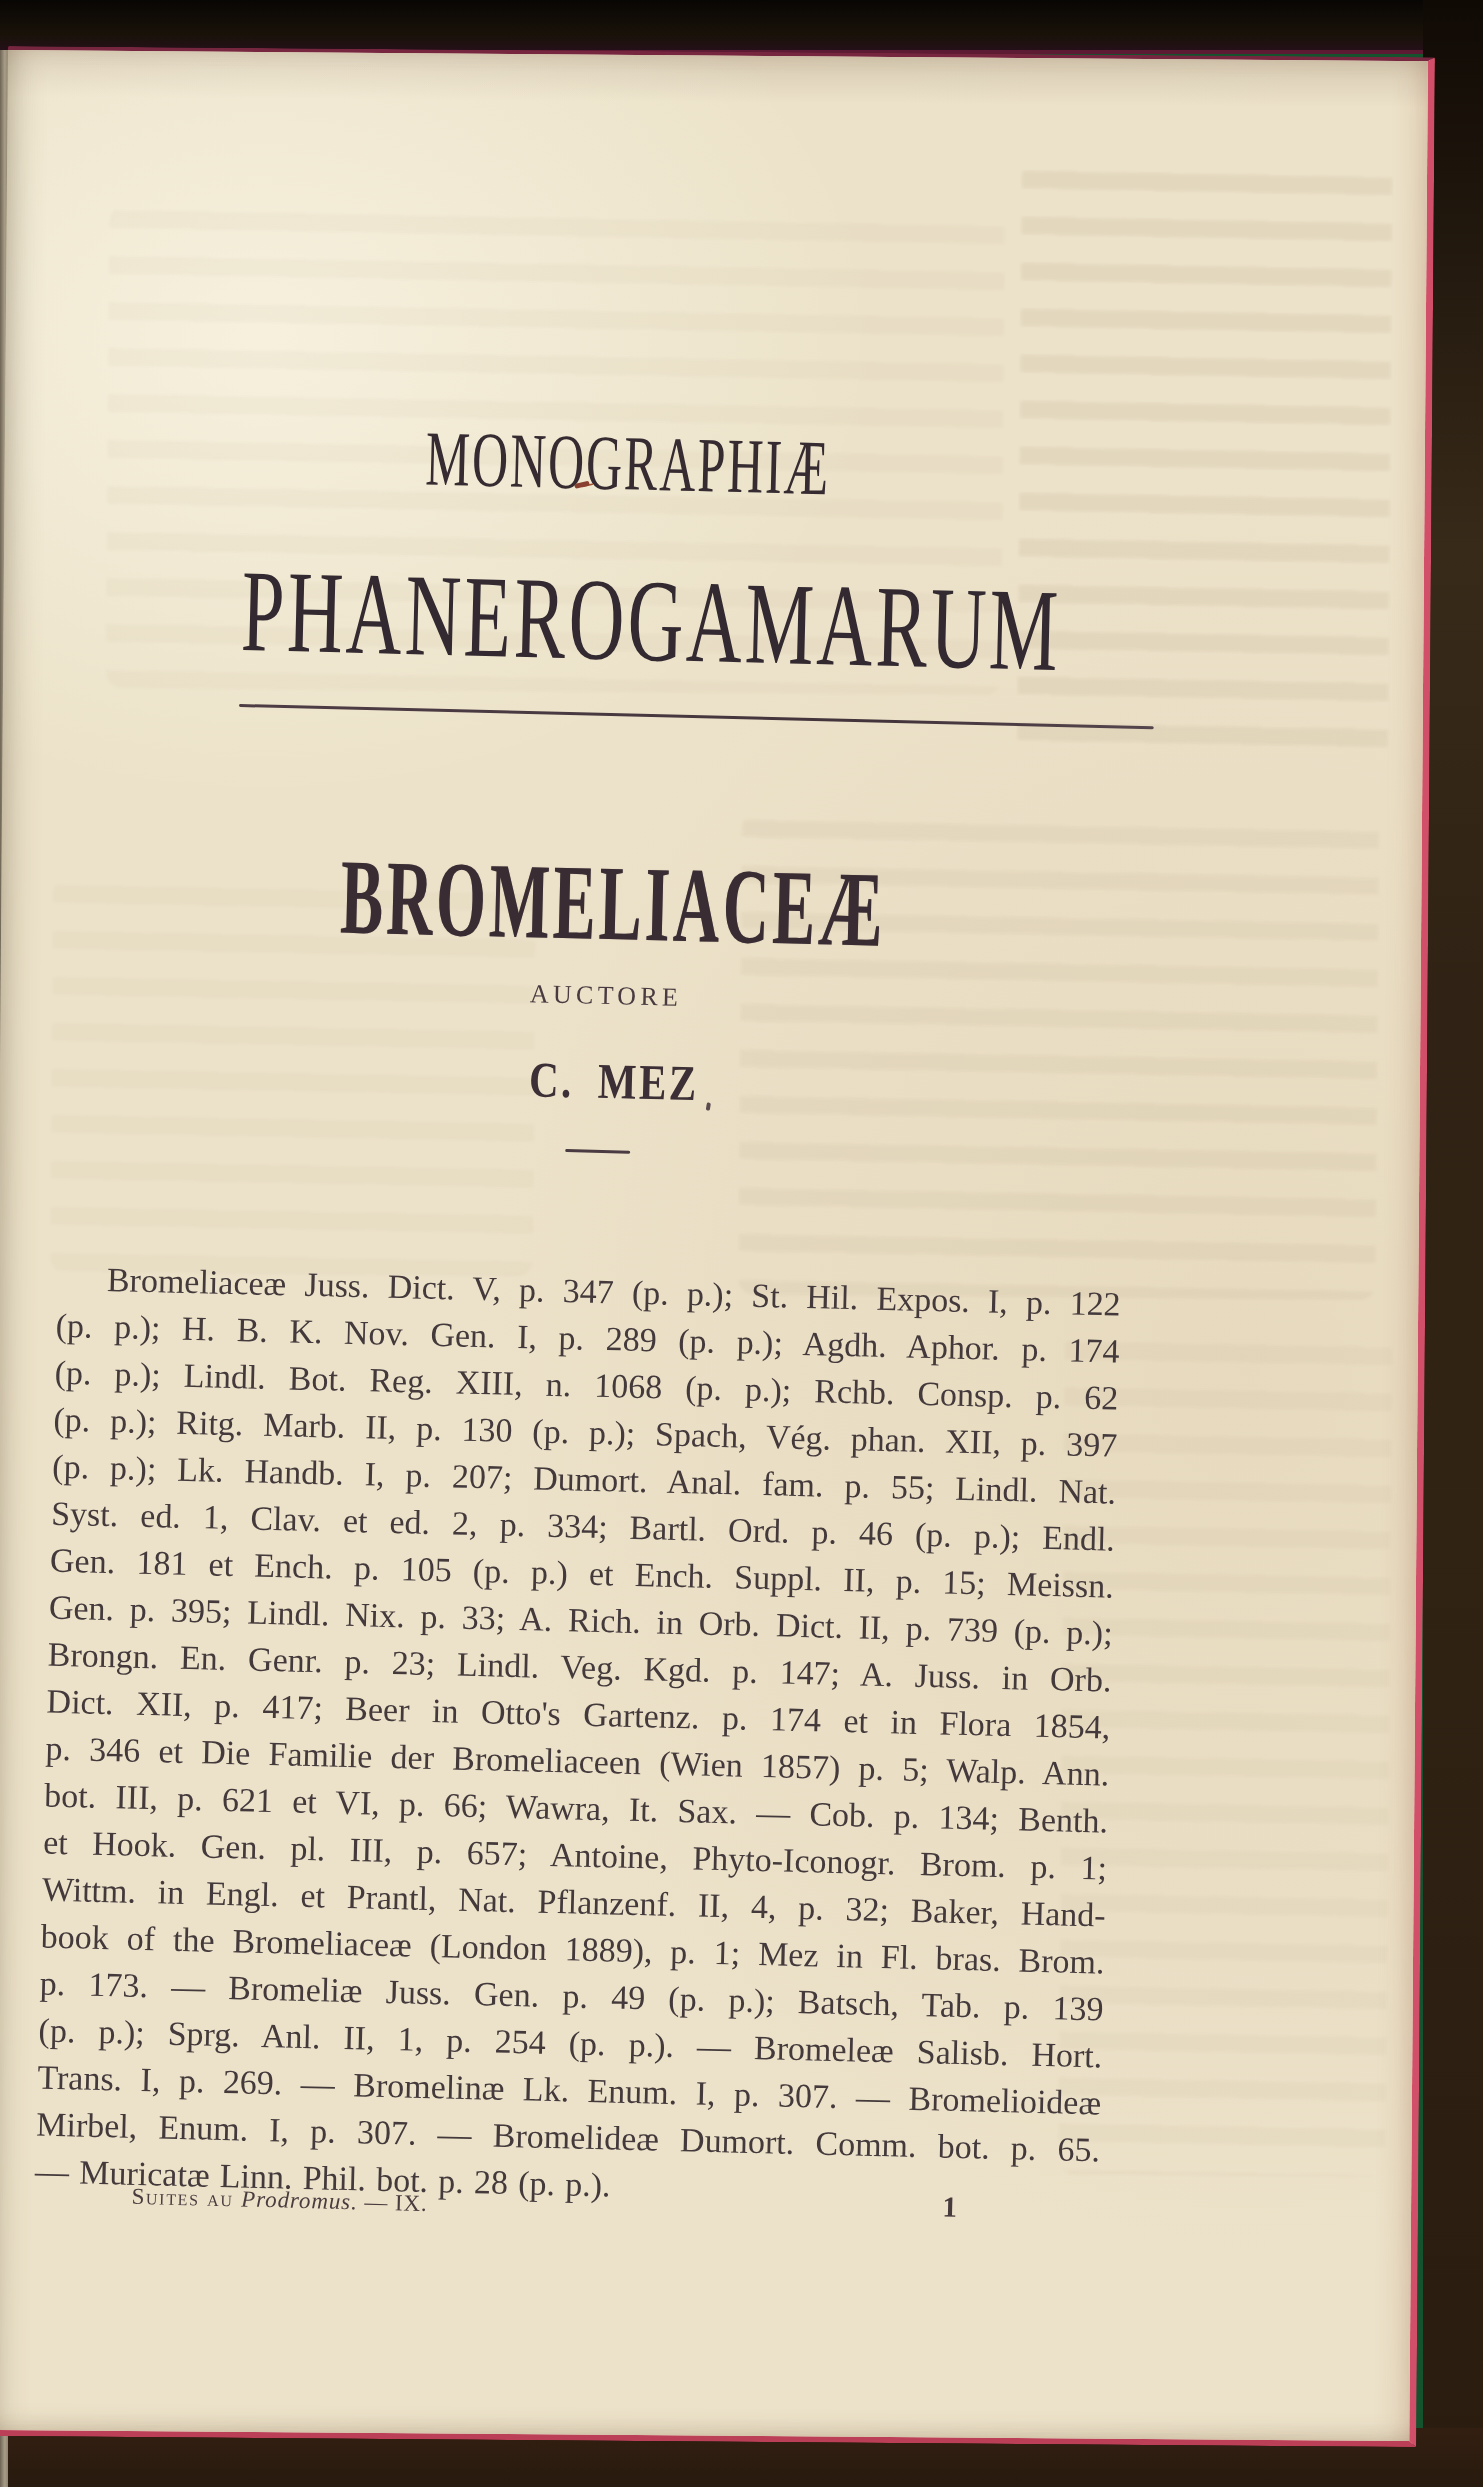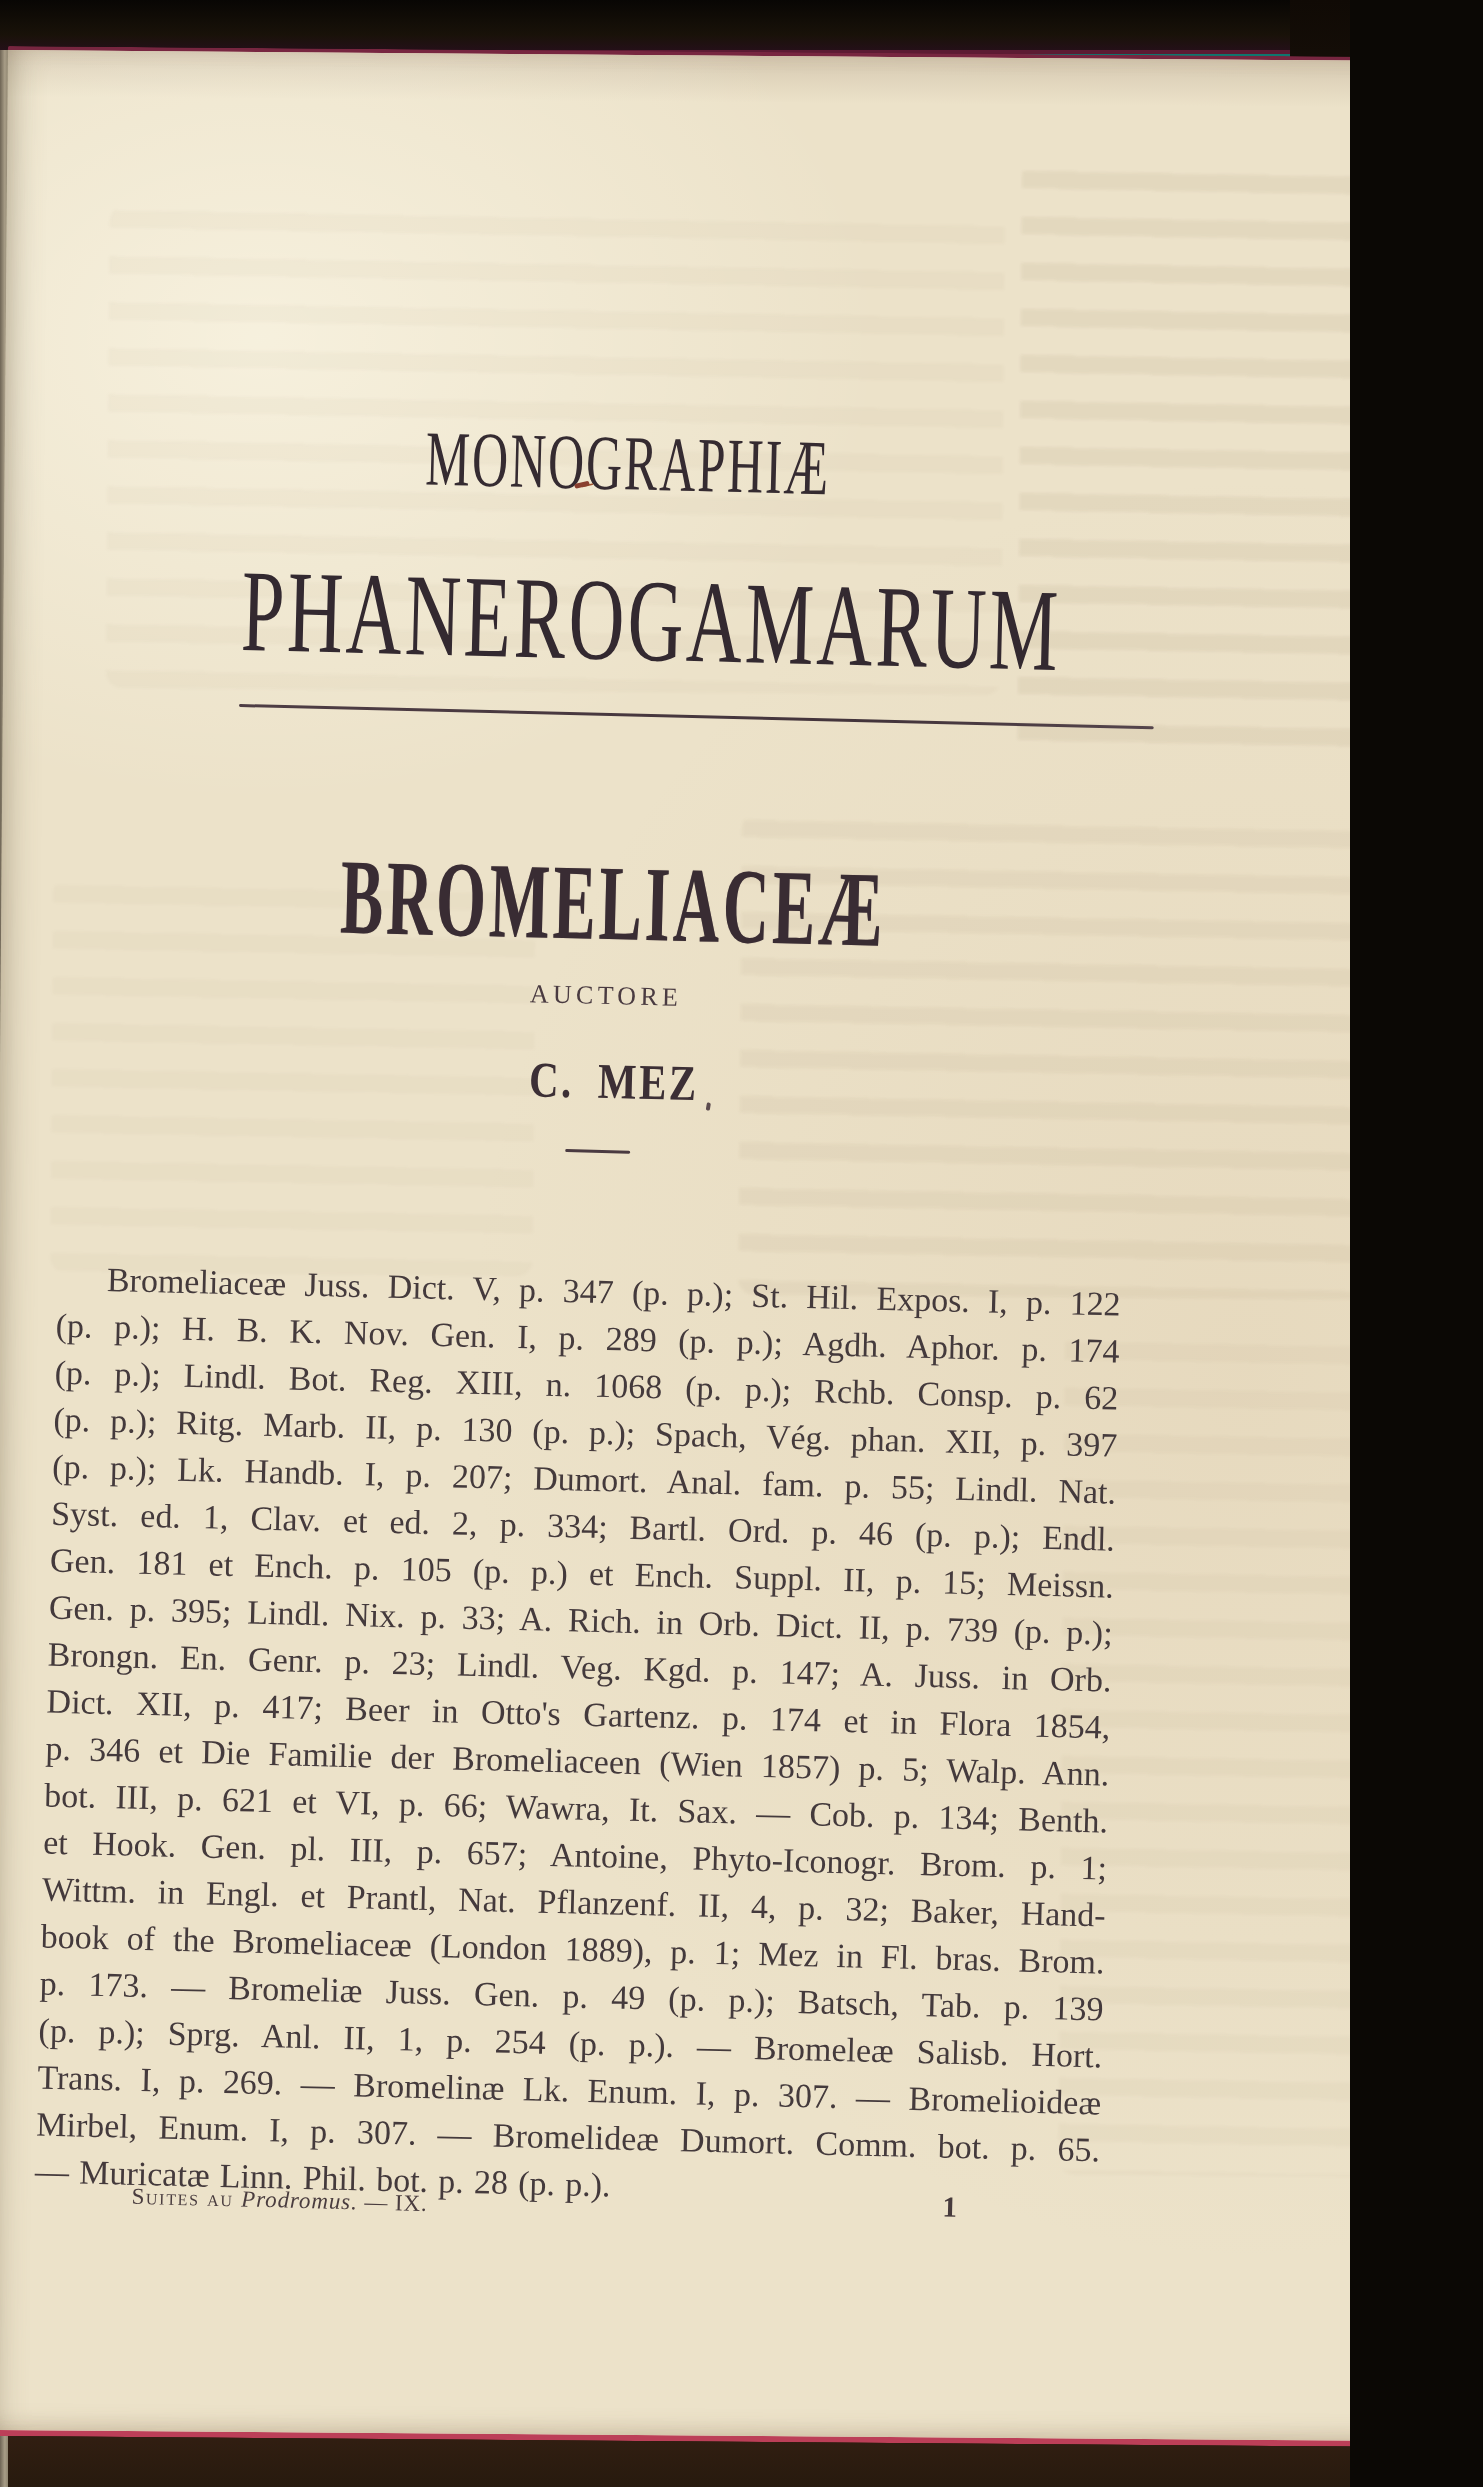--- a/index.html
+++ b/index.html
@@ -1,17 +1,17 @@
 <!DOCTYPE html>
 <html style="font-size:13.8px"><head>
 <meta charset="utf-8">
 <style>
   html,body{margin:0;padding:0;background:#0b0805;}
-  .canvas{position:relative;width:1350px;height:2487px;overflow:hidden;
-          background:#0f766e;font-family:"Liberation Serif","DejaVu Serif",serif;}
+  .canvas{position:relative;width:1483px;height:2487px;overflow:hidden;
+          background:#14532d;font-family:"Liberation Serif","DejaVu Serif",serif;}
   
   .band-top{position:absolute;left:0;top:0;width:1483px;height:50px;
             background:linear-gradient(180deg,#080604,#191209 70%,#241018);
             border-bottom:4.3px solid #5c1b33;}
   .band-right{position:absolute;right:0;top:0;width:60px;height:2487px;
             background:linear-gradient(180deg,#100a05 0%,#382a19 22%,#33251634 40%,#31241498 60%,#2a1d10 100%);
             background-color:#2f2214;}
   .band-bottom{position:absolute;left:0;bottom:0;width:1483px;height:59px;
             background:linear-gradient(180deg,#331f12,#271a0e);}
   .gutter-left{position:absolute;left:0;top:50px;width:7.7px;height:2437px;

